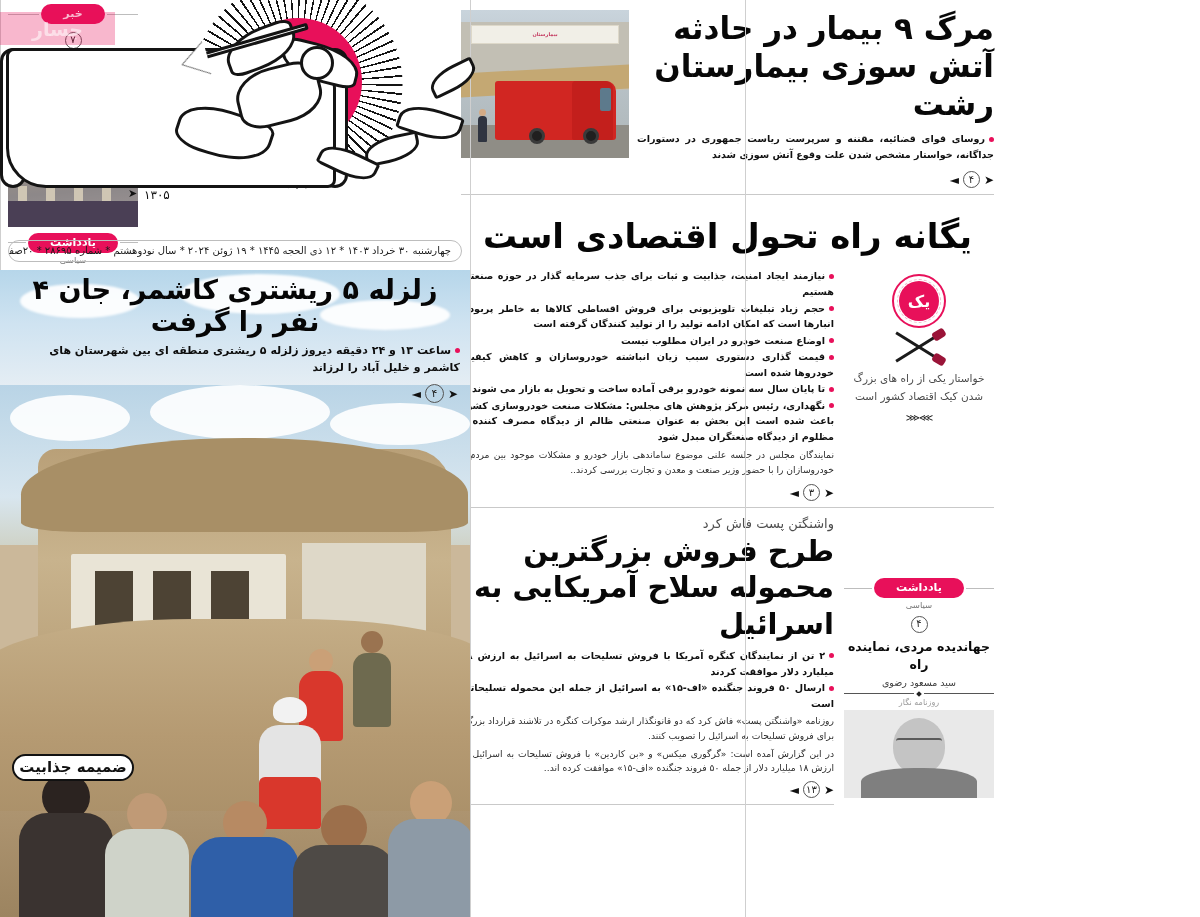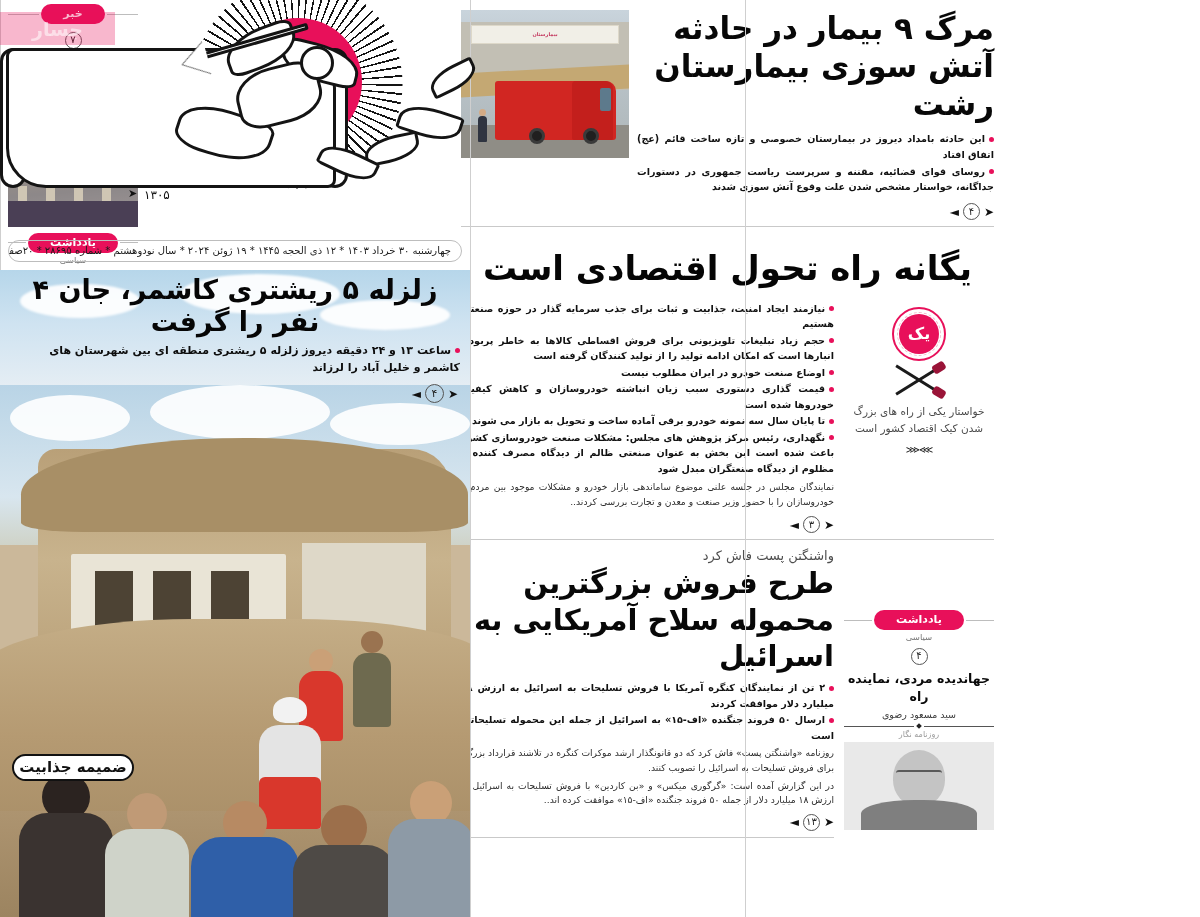--- a/index.html
+++ b/index.html
@@ -420,21 +420,20 @@
       </div>
     </div>
   </div>
 
   <div id="center">
 
     <div style="display:flex; gap:8px; padding-top:10px;">
       <div style="flex:1 1 auto; min-width:0;">
         <div class="headline-xl">مرگ ۹ بیمار در حادثه آتش سوزی بیمارستان رشت</div>
         <ul class="bl" style="margin-top:8px">
-          <li><span class="bullet-dot"></span><span>این حادثه بامداد دیروز در بیمارستان خصوصی و تازه ساخت قائم (عج) اتفاق افتاد</span></li>
           <li><span class="bullet-dot"></span><span>روسای قوای قضائیه، مقننه و سرپرست ریاست جمهوری در دستورات جداگانه، خواستار مشخص شدن علت وقوع آتش سوزی شدند</span></li>
         </ul>
         <div style="margin-top:6px">
           <span class="jump">
               <span class="ar">◄</span>
               <span class="pagenum">۴</span>
               <span class="ar">➤</span>
             </span>
         </div>
       </div>

